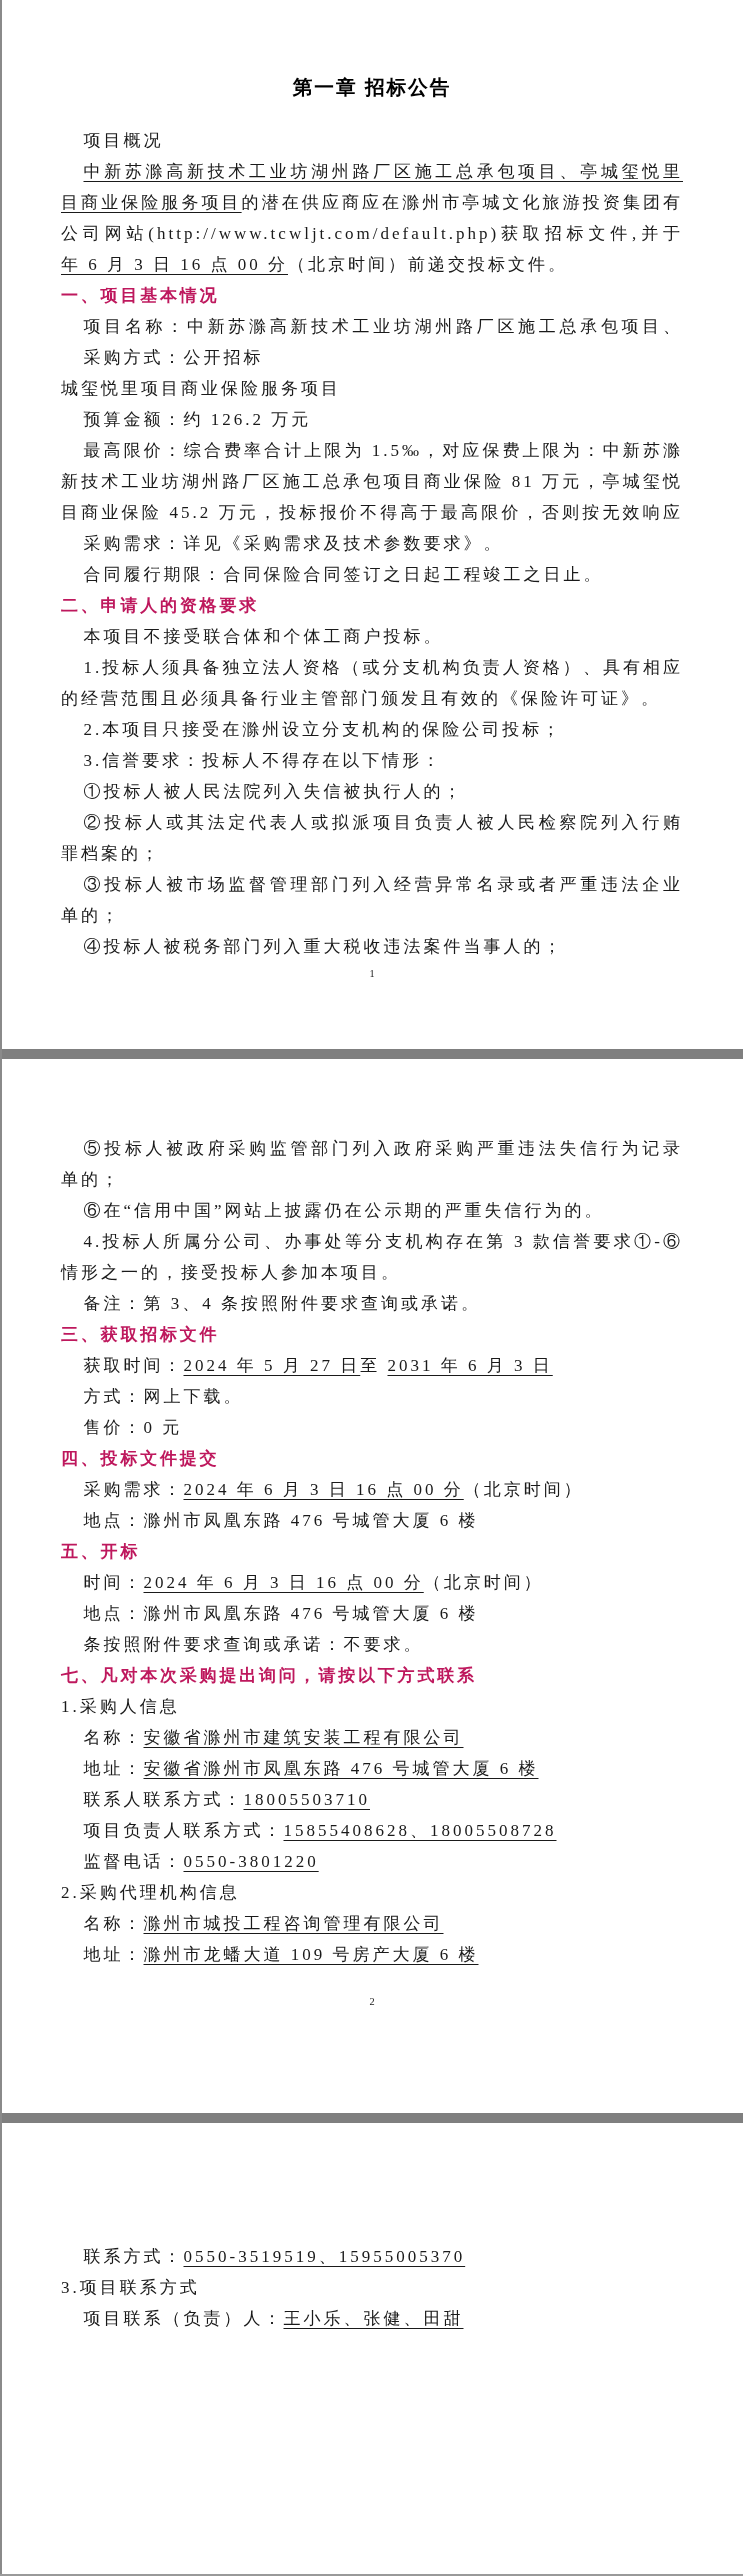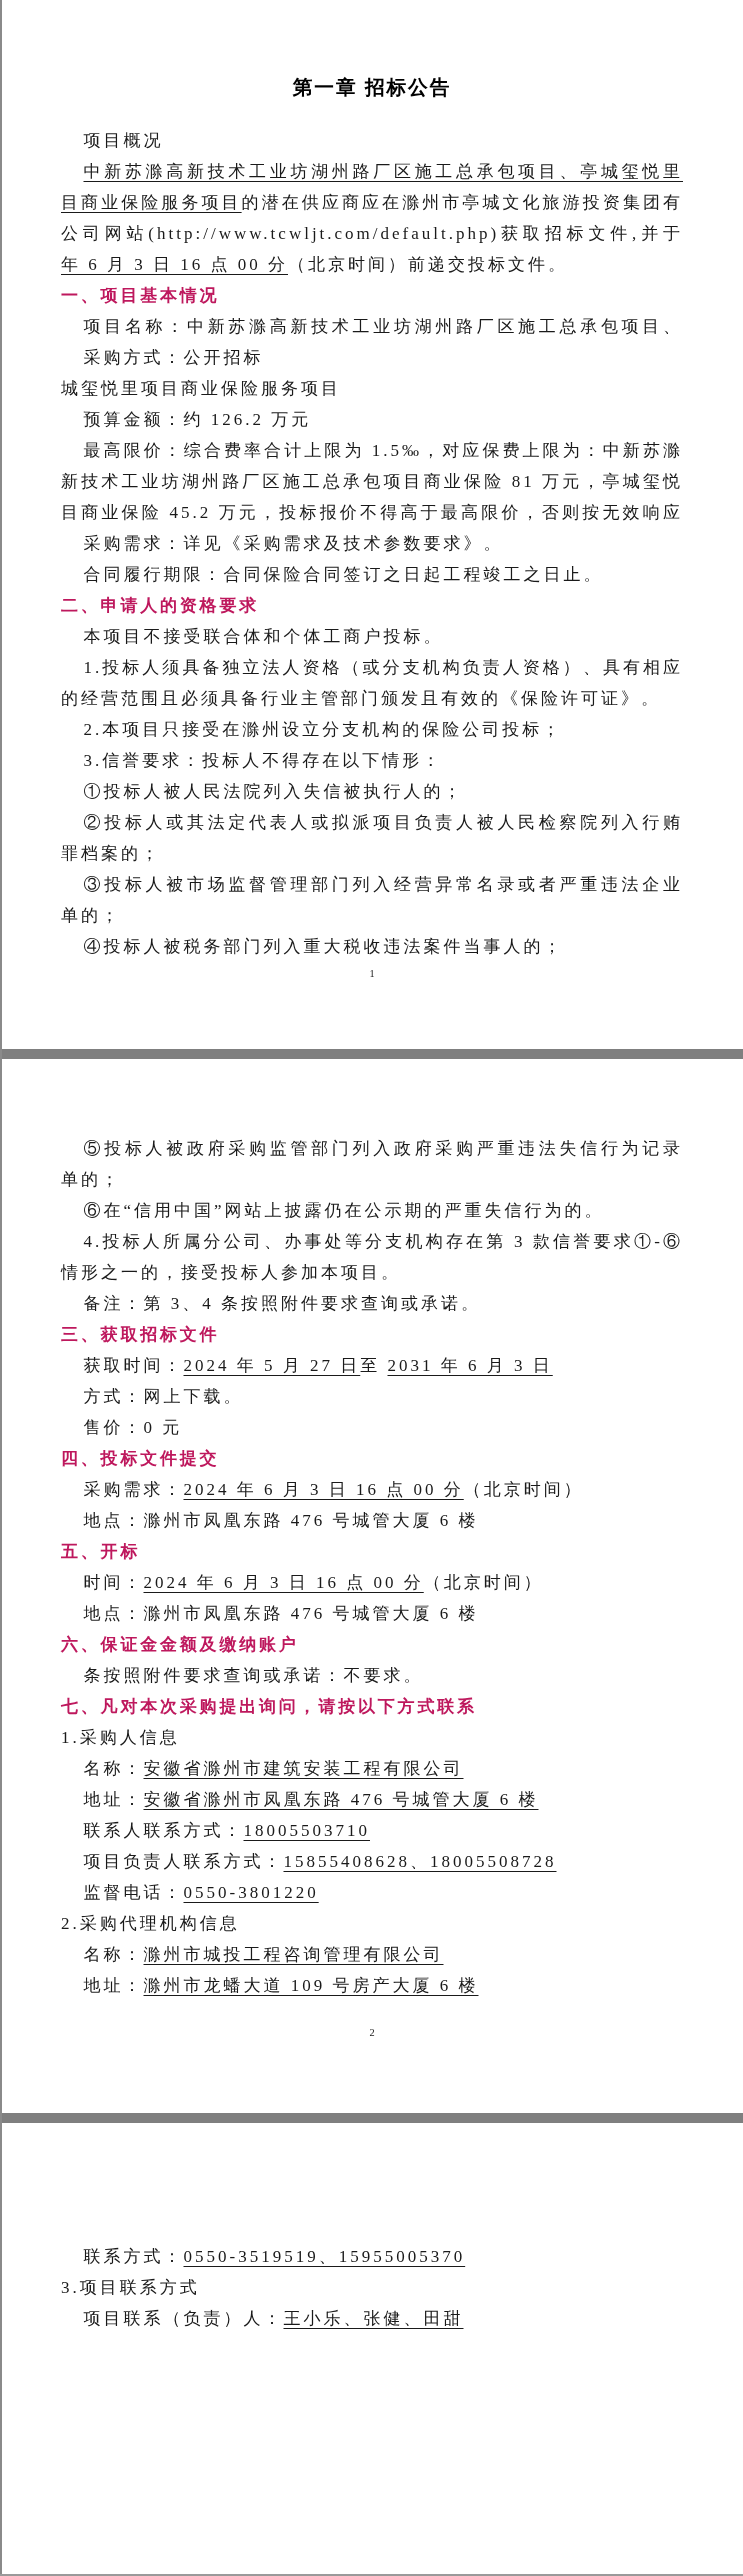--- a/index.html
+++ b/index.html
@@ -84,21 +84,20 @@
     <div class="line heading"><span>三、获取招标文件</span></div>
     <div class="line body indent"><span>获取时间：</span><span class="u">2024 年 5 月 27 日</span><span>至 </span><span class="u">2031 年 6 月 3 日</span></div>
     <div class="line body indent"><span>方式：网上下载。</span></div>
     <div class="line body indent"><span>售价：0 元</span></div>
     <div class="line heading"><span>四、投标文件提交</span></div>
     <div class="line body indent"><span>采购需求：</span><span class="u">2024 年 6 月 3 日 16 点 00 分</span><span>（北京时间）</span></div>
     <div class="line body indent"><span>地点：滁州市凤凰东路 476 号城管大厦 6 楼</span></div>
     <div class="line heading"><span>五、开标</span></div>
     <div class="line body indent"><span>时间：</span><span class="u">2024 年 6 月 3 日 16 点 00 分</span><span>（北京时间）</span></div>
     <div class="line body indent"><span>地点：滁州市凤凰东路 476 号城管大厦 6 楼</span></div>
-    <div class="line heading"><span>六、保证金金额及缴纳账户</span></div>
     <div class="line body indent"><span>条按照附件要求查询或承诺：不要求。</span></div>
     <div class="line heading"><span>七、凡对本次采购提出询问，请按以下方式联系</span></div>
     <div class="line body"><span>1.采购人信息</span></div>
     <div class="line body indent"><span>名称：</span><span class="u">安徽省滁州市建筑安装工程有限公司</span></div>
     <div class="line body indent"><span>地址：</span><span class="u">安徽省滁州市凤凰东路 476 号城管大厦 6 楼</span></div>
     <div class="line body indent"><span>联系人联系方式：</span><span class="u">18005503710</span></div>
     <div class="line body indent"><span>项目负责人联系方式：</span><span class="u">15855408628、18005508728</span></div>
     <div class="line body indent"><span>监督电话：</span><span class="u">0550-3801220</span></div>
     <div class="line body"><span>2.采购代理机构信息</span></div>
     <div class="line body indent"><span>名称：</span><span class="u">滁州市城投工程咨询管理有限公司</span></div>

